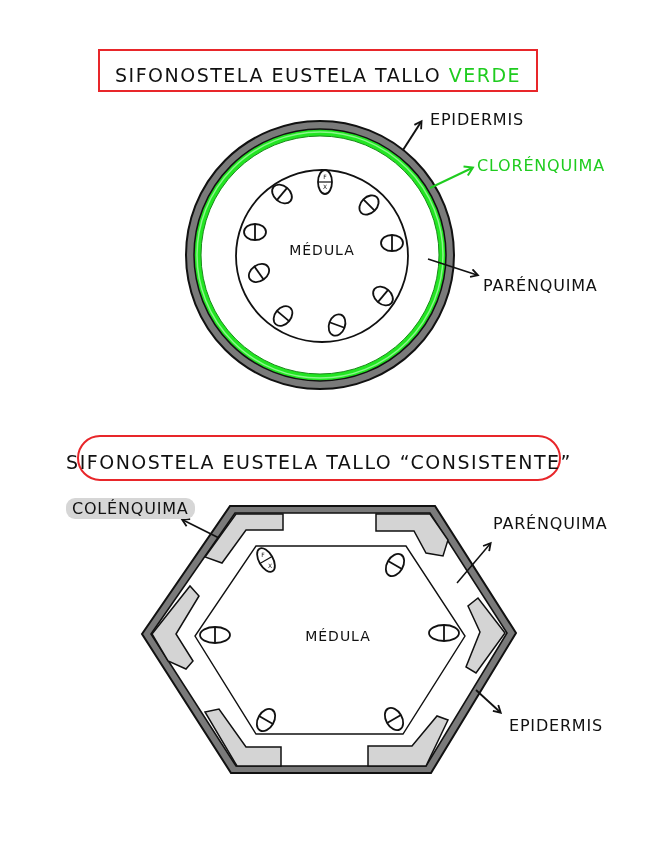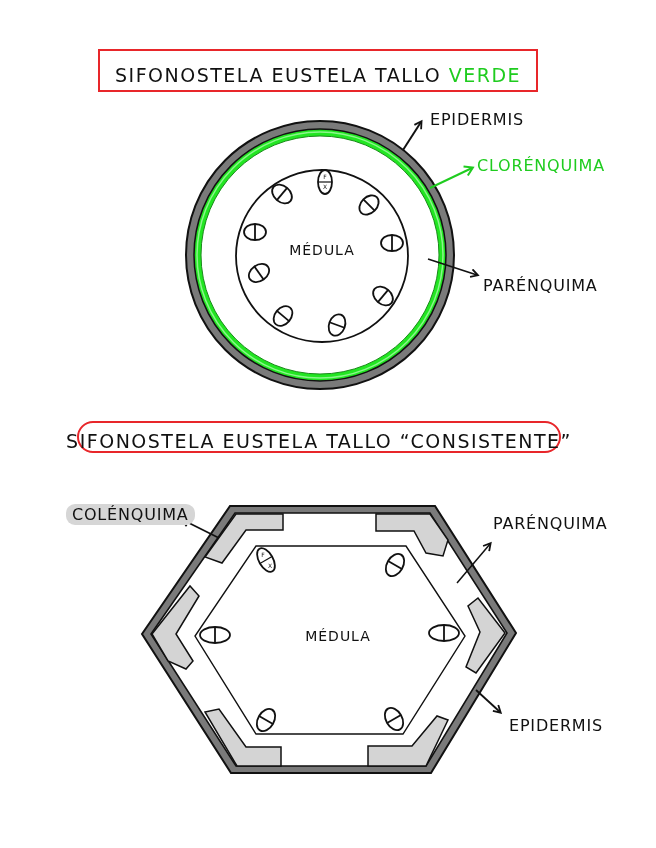--- a/index.html
+++ b/index.html
@@ -7,34 +7,34 @@
          font-family: "DejaVu Sans", sans-serif; }
   .title-box { position: absolute; border: 2px solid #e8262a; background: #fff;
                display: flex; align-items: center; justify-content: center;
                box-sizing: border-box; }
   .title-text { font-family: "DejaVu Sans", sans-serif; font-size: 19px; letter-spacing: 1.5px;
                 color: #111; white-space: nowrap; margin-top: 8px; }
   .title-text .accent { color: #1fcc1f; }
   .label { position: absolute; font-family: "DejaVu Sans", sans-serif; font-size: 16px;
            letter-spacing: 0.8px; color: #111; white-space: nowrap; }
   .label.green { color: #1fcc1f; }
-  .label.highlight { background: #d6d6d6; border-radius: 9px; padding: 1px 6px; margin-top: 6px; }
+  .label.highlight { background: #d6d6d6; border-radius: 9px; padding: 1px 6px; }
   .center-label { font-family: "DejaVu Sans", sans-serif; font-size: 14px; letter-spacing: 1px; fill: #111; }
   svg.diagram { position: absolute; left: 0; top: 0; }
 </style>
 </head>
 <body>
 
 <div class="title-box" style="left:98px; top:49px; width:440px; height:43px;">
   <span class="title-text">
     <span>SIFONOSTELA EUSTELA TALLO </span><span class="accent">VERDE</span>
   </span>
 </div>
 
-<div class="title-box" style="left:77px; top:421px; width:484px; height:32px;border-radius:23px;">
+<div class="title-box" style="left:77px; top:435px; width:484px; height:46px;border-radius:23px;">
   <span class="title-text">SIFONOSTELA EUSTELA TALLO “CONSISTENTE”</span>
 </div>
 
 <svg class="diagram" width="656" height="848" viewBox="0 0 656 848">
   <defs>
     <marker id="arrowBlack" markerWidth="10" markerHeight="10" refX="7" refY="5" orient="auto" markerUnits="userSpaceOnUse">
       <path d="M1,1 L8,5 L1,9" fill="none" stroke="#111" stroke-width="1.8"></path>
     </marker>
     <marker id="arrowGreen" markerWidth="12" markerHeight="12" refX="8" refY="6" orient="auto" markerUnits="userSpaceOnUse">
       <path d="M1,1 L9,6 L1,11" fill="none" stroke="#1fcc1f" stroke-width="2"></path>

